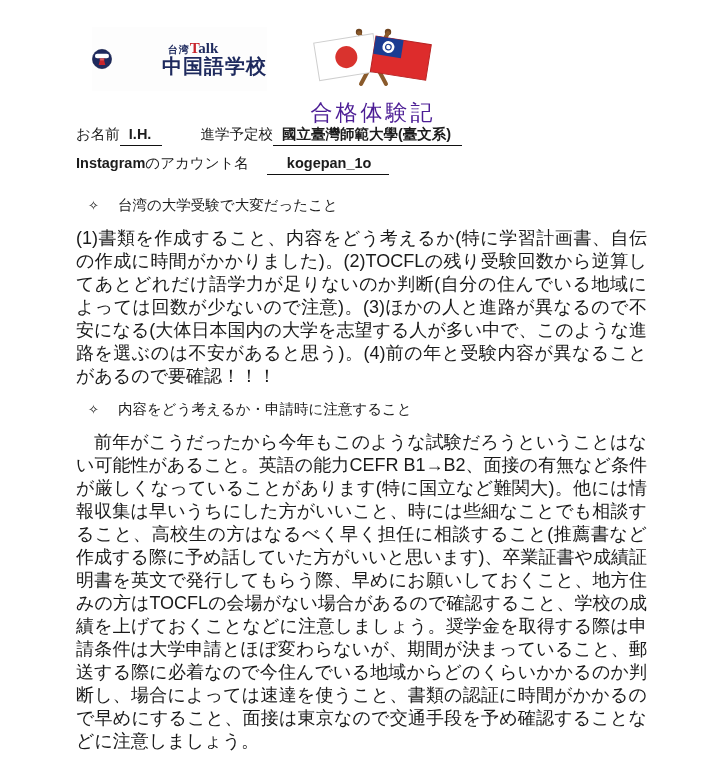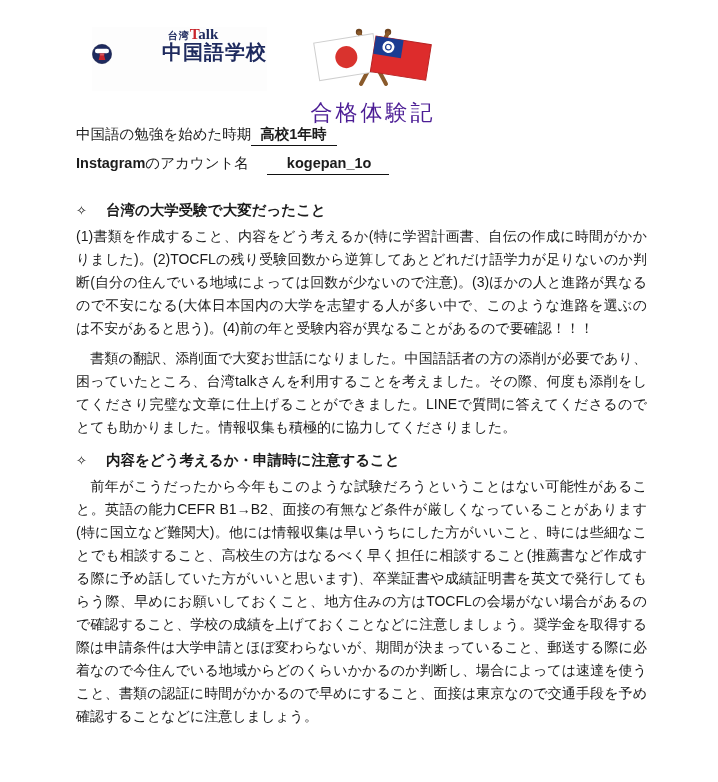--- a/index.html
+++ b/index.html
@@ -1,40 +1,40 @@
 <!DOCTYPE html>
 <html><head>
 <meta charset="utf-8">
 <style>
   html,body{margin:0;padding:0;}
   .page{
     width:718px;height:782px;position:relative;background:#ffffff;
     font-family:"Liberation Sans","DejaVu Sans",sans-serif;color:#1c1c1c;overflow:hidden;
   }
   
-  .logo{position:absolute;left:92px;top:27px;width:175px;height:64px;display:flex;align-items:flex-start;gap:7px;background:#fdfdfd;}
+  .logo{position:absolute;left:92px;top:27px;width:175px;height:64px;display:flex;align-items:center;gap:7px;background:#fdfdfd;}
   .logo-text{display:flex;flex-direction:column;align-items:center;line-height:1.02;}
   .brand-line{font-family:"Liberation Serif","DejaVu Serif",serif;font-weight:bold;color:#1e2a5e;font-size:15px;white-space:nowrap;}
   .brand-line .small{font-size:10px;letter-spacing:1px;}
   .brand-line .t-red{color:#c8242b;}
   .brand-school{font-family:"Liberation Serif","DejaVu Serif",serif;font-weight:bold;color:#1e2a5e;font-size:20px;letter-spacing:1px;white-space:nowrap;margin-left:43px;}
   .flags{position:absolute;left:312px;top:27px;}
   .title{position:absolute;top:84px;left:0;width:100%;text-align:center;font-size:22px;letter-spacing:3px;color:#4c1d95;margin:14px;font-weight:500;}
   
   .content{position:absolute;top:124px;left:76px;width:571px;}
   .form-block{margin-bottom:14px;}
   .form-line{font-size:14.5px;height:29px;line-height:21px;white-space:nowrap;}
   .uval{font-weight:bold;border-bottom:1.6px solid #111;padding:0 11px 1px 9px;display:inline-block;line-height:19px;}
   .gap-lg{display:inline-block;width:38px;}
   .gap-md{display:inline-block;width:18px;}
   .brand-bold{font-weight:bold;}
   
-  .shead{margin:0;font-size:14.5px;line-height:29px;font-weight:bold;}
+  .shead{margin:12px;font-size:14.5px;line-height:19px;}
   .shead .bullet{display:inline-block;width:30px;font-size:13px;color:#222;}
-  .body-p{margin:0 0 7px 0;font-size:14px;line-height:23px;text-align:justify;text-justify:inter-ideograph;color:#1a1a1a;}
+  .body-p{margin:0 0 7px 0;font-size:18px;line-height:23px;text-align:justify;text-justify:inter-ideograph;color:#1a1a1a;}
 </style>
 </head>
 <body>
 
 <div class="page">
 
   <div class="logo">
     <svg width="54" height="54" viewBox="0 0 54 54">
       <circle cx="27" cy="27" r="26" fill="#1e2a5e"></circle>
       <circle cx="27" cy="27" r="26" fill="none" stroke="#141d44" stroke-width="1.5"></circle>
@@ -70,29 +70,28 @@
       </g>
     </svg>
   </div>
 
   <h1 class="title">合格体験記</h1>
 
   <div class="content">
 
     <div class="form-block">
       <div class="form-line">
-        <span>中国語の勉強を始めた時期</span><span class="uval">高校1年時</span>
+        <span>お名前</span><span class="uval">I.H.</span><span class="gap-lg"></span><span>進学予定校</span><span class="uval">國立臺灣師範大學(臺文系)</span>
       </div>
       <div class="form-line">
         <span class="brand-bold">Instagram</span><span>のアカウント名</span><span class="gap-md"></span><span class="uval" style="padding:0 18px 1px 20px;">kogepan_1o</span>
       </div>
     </div>
 
     <p class="shead"><span class="bullet">✧</span><span>台湾の大学受験で大変だったこと</span></p>
     <p class="body-p">(1)書類を作成すること、内容をどう考えるか(特に学習計画書、自伝の作成に時間がかかりました)。(2)TOCFLの残り受験回数から逆算してあとどれだけ語学力が足りないのか判断(自分の住んでいる地域によっては回数が少ないので注意)。(3)ほかの人と進路が異なるので不安になる(大体日本国内の大学を志望する人が多い中で、このような進路を選ぶのは不安があると思う)。(4)前の年と受験内容が異なることがあるので要確認！！！</p>
 
-    <p class="body-p">　書類の翻訳、添削面で大変お世話になりました。中国語話者の方の添削が必要であり、困っていたところ、台湾talkさんを利用することを考えました。その際、何度も添削をしてくださり完璧な文章に仕上げることができました。LINEで質問に答えてくださるのでとても助かりました。情報収集も積極的に協力してくださりました。</p>
 
     <p class="shead"><span class="bullet">✧</span><span>内容をどう考えるか・申請時に注意すること</span></p>
     <p class="body-p">　前年がこうだったから今年もこのような試験だろうということはない可能性があること。英語の能力CEFR B1→B2、面接の有無など条件が厳しくなっていることがあります(特に国立など難関大)。他には情報収集は早いうちにした方がいいこと、時には些細なことでも相談すること、高校生の方はなるべく早く担任に相談すること(推薦書など作成する際に予め話していた方がいいと思います)、卒業証書や成績証明書を英文で発行してもらう際、早めにお願いしておくこと、地方住みの方はTOCFLの会場がない場合があるので確認すること、学校の成績を上げておくことなどに注意しましょう。奨学金を取得する際は申請条件は大学申請とほぼ変わらないが、期間が決まっていること、郵送する際に必着なので今住んでいる地域からどのくらいかかるのか判断し、場合によっては速達を使うこと、書類の認証に時間がかかるので早めにすること、面接は東京なので交通手段を予め確認することなどに注意しましょう。</p>
 
   </div>
 </div>
 
 </body></html>

